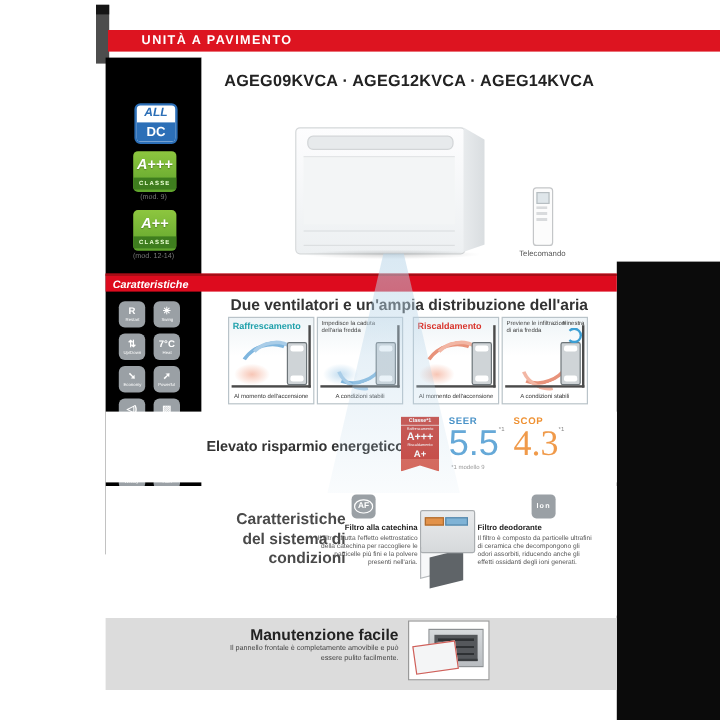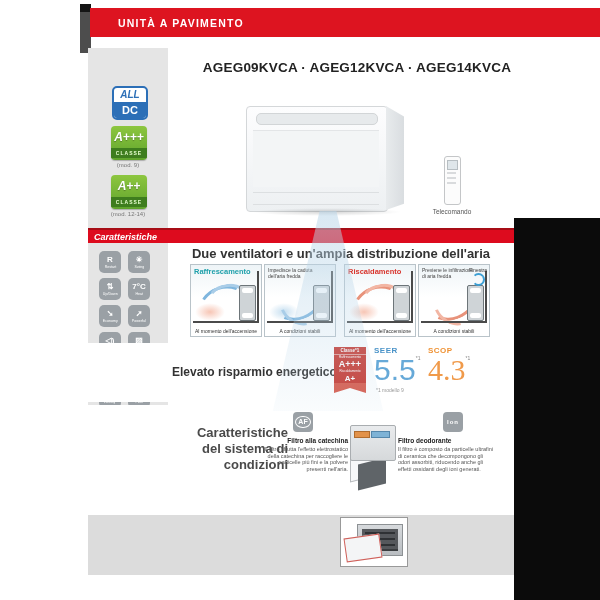--- a/index.html
+++ b/index.html
@@ -7,33 +7,33 @@
     width:600px;height:600px;position:relative;overflow:hidden;
     background:#ffffff;font-family:"Liberation Sans", sans-serif;
     -webkit-font-smoothing:antialiased;
   }
   .abs{position:absolute;}
 
   
   .dark-tab{left:80px;top:4px;width:11px;height:49px;background:#4d4d4d;}
   .dark-tab::before{content:"";position:absolute;left:0;top:0;width:11px;height:8px;background:#151515;}
   .topbar{
-    left:90px;top:8px;width:510px;height:29px;background:#dd1420;
+    left:90px;top:25px;width:510px;height:18px;background:#dd1420;
     display:flex;align-items:center;
   }
   .topbar-label{
     color:#ffffff;font-size:10.5px;font-weight:bold;letter-spacing:1.2px;
     padding-left:28px;
   }
 
   
   .black-band{left:514px;top:218px;width:86px;height:382px;background:#0b0b0b;}
 
   
-  .sidebar{left:88px;top:48px;width:80px;height:414px;background:#e5e5e5;}
+  .sidebar{left:88px;top:48px;width:80px;height:414px;background:#000000;}
   .badge-alldc{
     position:absolute;left:24px;top:38px;width:32px;height:30px;
     border:2px solid #2c6fb7;border-radius:5px;background:#ffffff;overflow:hidden;
     text-align:center;
   }
   .alldc-top{display:block;font-size:10px;font-weight:bold;font-style:italic;color:#2c6fb7;line-height:14px;}
   .alldc-bot{display:block;font-size:11px;font-weight:bold;color:#ffffff;background:#2c6fb7;line-height:16px;}
   .badge-class{
     position:absolute;left:23px;width:36px;height:34px;border-radius:4px;overflow:hidden;
     background:linear-gradient(180deg,#8dc63f,#5fa32c);text-align:center;
@@ -52,21 +52,21 @@
     color:#ffffff;display:flex;flex-direction:column;align-items:center;justify-content:center;
     overflow:hidden;
   }
   .fglyph{font-size:8px;font-weight:bold;line-height:9px;white-space:nowrap;}
   .flabel{font-size:4px;line-height:5px;white-space:nowrap;transform:scale(.9);}
 
   
   .main-col{left:168px;top:48px;width:346px;height:527px;background:#ffffff;}
 
   .page-title{
-    position:absolute;left:16px;top:12px;width:346px;text-align:center;
+    position:absolute;left:0;top:12px;width:346px;text-align:center;
     font-size:13.5px;font-weight:bold;color:#222;letter-spacing:.2px;
   }
 
   
   .hero{position:absolute;left:78px;top:52px;width:170px;height:115px;}
   .hero-front{position:absolute;left:0;top:6px;width:140px;height:104px;background:linear-gradient(180deg,#fdfdfe,#edf0f2);border:1px solid #d4d7d9;border-radius:4px;}
   .hero-side{position:absolute;left:140px;top:6px;width:18px;height:104px;background:linear-gradient(90deg,#e8ebed,#d9dde0);clip-path:polygon(0 0,100% 10%,100% 94%,0 100%);}
   .hero-vent{position:absolute;left:10px;top:13px;width:120px;height:10px;background:#e7eaec;border:1px solid #d2d5d7;border-radius:5px;}
   .hero-panel{position:absolute;left:7px;top:30px;width:126px;height:56px;background:#f3f5f6;border-top:1px solid #e3e5e7;}
   .hero-strip{position:absolute;left:7px;top:92px;width:126px;height:11px;border-top:1px solid #dcdfe1;border-bottom:1px solid #dcdfe1;}
@@ -397,20 +397,24 @@
   <div class="sq-icon ion-pos">
     <span class="sq-glyph2">Ion</span>
   </div>
   <div class="ftext-right">
     <div class="ftitle">Filtro deodorante</div>
     <div class="fbody">Il filtro è composto da particelle ultrafini di ceramica che decompongono gli odori assorbiti, riducendo anche gli effetti ossidanti degli ioni generati.</div>
   </div>
 </div>
 
 <div class="abs sec-maint">
+  <div class="maint-text">
+    <div class="maint-heading">Manutenzione facile</div>
+    <div class="maint-body">Il pannello frontale è completamente amovibile e può essere pulito facilmente.</div>
+  </div>
   <div class="maint-imgbox">
     <div class="m-unit">
       <div class="m-face"></div>
       <div class="m-slots"></div>
     </div>
     <div class="m-panel"></div>
   </div>
 </div>
 
 <div class="abs black-band"></div>

